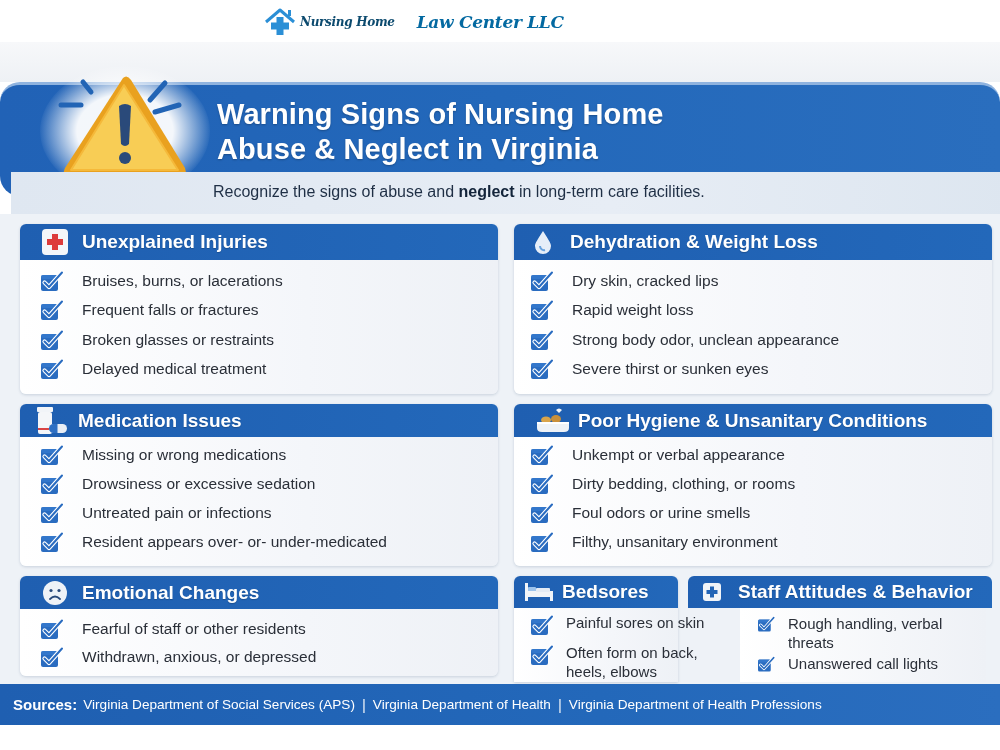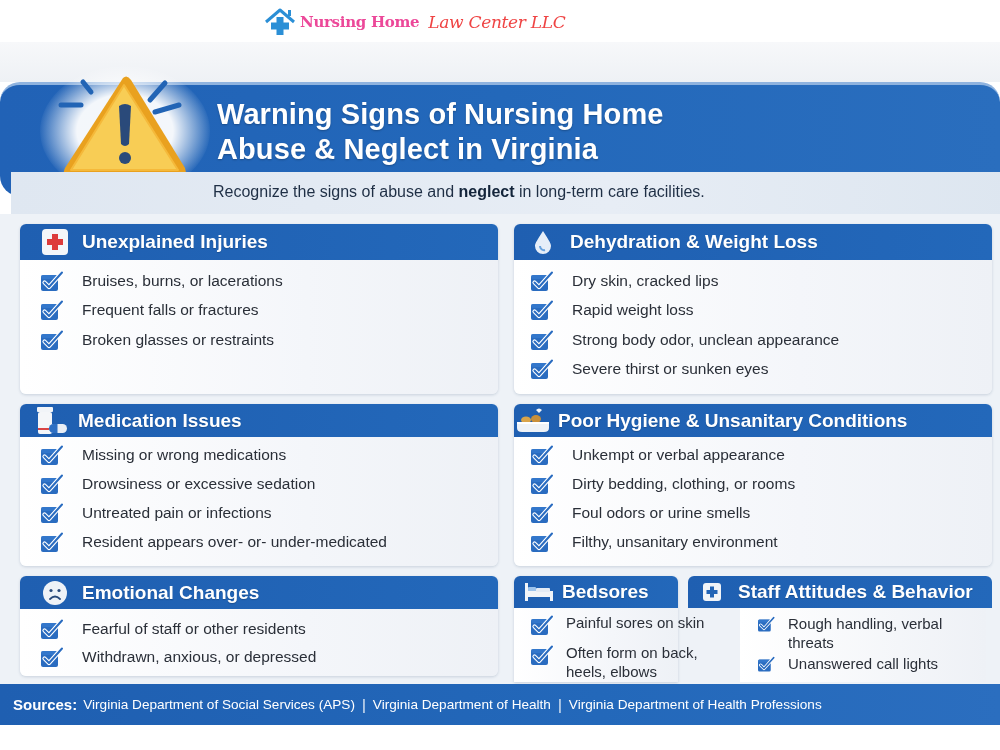--- a/index.html
+++ b/index.html
@@ -3,22 +3,22 @@
 <meta charset="utf-8">
 <style>
   * { box-sizing: border-box; margin: 0; padding: 0; }
   html, body { width: 1000px; height: 750px; overflow: hidden; background: #ffffff; }
   body { font-family: "DejaVu Sans", sans-serif; color: #1f2a3a; position: relative; }
 
   
   .logo-bar { position: absolute; left: 0; top: 0; width: 1000px; height: 42px; background: #ffffff; }
   .logo { position: absolute; left: 264px; top: 5px; height: 34px; display: flex; align-items: center; gap: 4px; }
   .logo svg { width: 32px; height: 30px; }
-  .logo-bold { font-family: "DejaVu Serif", serif; font-weight: bold; font-size: 15px; color: #ec4899; letter-spacing: -0.3px; }
-  .logo-reg { font-family: "DejaVu Serif", serif; font-style: italic; font-size: 17px; color: #ef4444; letter-spacing: -0.3px; margin-left: 5px; }
+  .logo-bold { font-family: "DejaVu Serif", serif; font-style: italic; font-weight: bold; font-size: 12px; color: #0c4a6e; letter-spacing: -0.3px; }
+  .logo-reg { font-family: "DejaVu Serif", serif; font-style: italic; font-size: 17px; color: #0369a1; letter-spacing: -0.3px; margin-left: 18px; font-weight: bold; }
 
   .top-fade { position: absolute; left: 0; top: 42px; width: 1000px; height: 40px; background: linear-gradient(#f7f8fa, #eef1f5); }
 
   
   .hero { position: absolute; left: 0; top: 82px; width: 1000px; height: 114px; background: linear-gradient(90deg, #2162b6 0%, #2368ba 50%, #2a6ebe 100%); border-top: 3px solid #8fb3df; border-radius: 20px; }
   .hero-title { position: absolute; left: 217px; top: 12px; font-family: "Liberation Sans", sans-serif; font-weight: bold; font-size: 29px; line-height: 35px; color: #ffffff; letter-spacing: 0.1px; text-shadow: 0 1px 2px rgba(0,0,0,0.25); }
 
   .warn-glow { position: absolute; left: 40px; top: 66px; width: 170px; height: 130px; border-radius: 50%; background: radial-gradient(ellipse at center, rgba(255,255,255,0.95) 40%, rgba(255,255,255,0) 72%); }
   .warn-icon { position: absolute; left: 55px; top: 70px; width: 140px; height: 115px; }
 
@@ -155,20 +155,26 @@
           <use href="#chk"></use>
         </svg>
         <span class="item-text">Frequent falls or fractures</span>
       </li>
     <li class="item">
         <svg class="check">
           <use href="#chk"></use>
         </svg>
         <span class="item-text">Broken glasses or restraints</span>
       </li>
+    <li class="item">
+        <svg class="check">
+          <use href="#chk"></use>
+        </svg>
+        <span class="item-text">Delayed medical treatment</span>
+      </li>
   </ul>
 </div>
 
 <div class="card c2">
   <div class="card-head">
     <span class="ic">
       <svg width="22" height="26" viewBox="0 0 22 26">
           <path d="M11 2 C 6 10, 3 14, 3 17 A 8 8 0 0 0 19 17 C 19 14, 16 10, 11 2 Z" fill="#e6eef8"></path>
           <path d="M8 17 A 4 4 0 0 0 13 21" stroke="#6aa3de" stroke-width="2" fill="none"></path>
         </svg>
@@ -238,21 +244,21 @@
     <li class="item">
         <svg class="check">
           <use href="#chk"></use>
         </svg>
         <span class="item-text">Resident appears over- or- under-medicated</span>
       </li>
   </ul>
 </div>
 
 <div class="card c4">
-  <div class="card-head" style="padding-left:0;">
+  <div class="card-head" style="padding-left:20px;">
     <span class="ic" style="width:38px;margin-right:6px;">
       <svg width="38" height="28" viewBox="0 0 38 28">
           <path d="M22 3 q3 -3 6 0 l-3 3 z" fill="#f1f4f8"></path>
           <ellipse cx="12" cy="13" rx="5" ry="3.5" fill="#d9a44a"></ellipse>
           <ellipse cx="22" cy="12" rx="5" ry="4" fill="#c98f3a"></ellipse>
           <path d="M3 15 h32 v6 q0 4 -5 4 h-22 q-5 0 -5 -4 z" fill="#eef2f7"></path>
           <rect x="3" y="15" width="32" height="2" fill="#ffffff"></rect>
         </svg>
     </span>
     <span class="card-title">Poor Hygiene &amp; Unsanitary Conditions</span>

